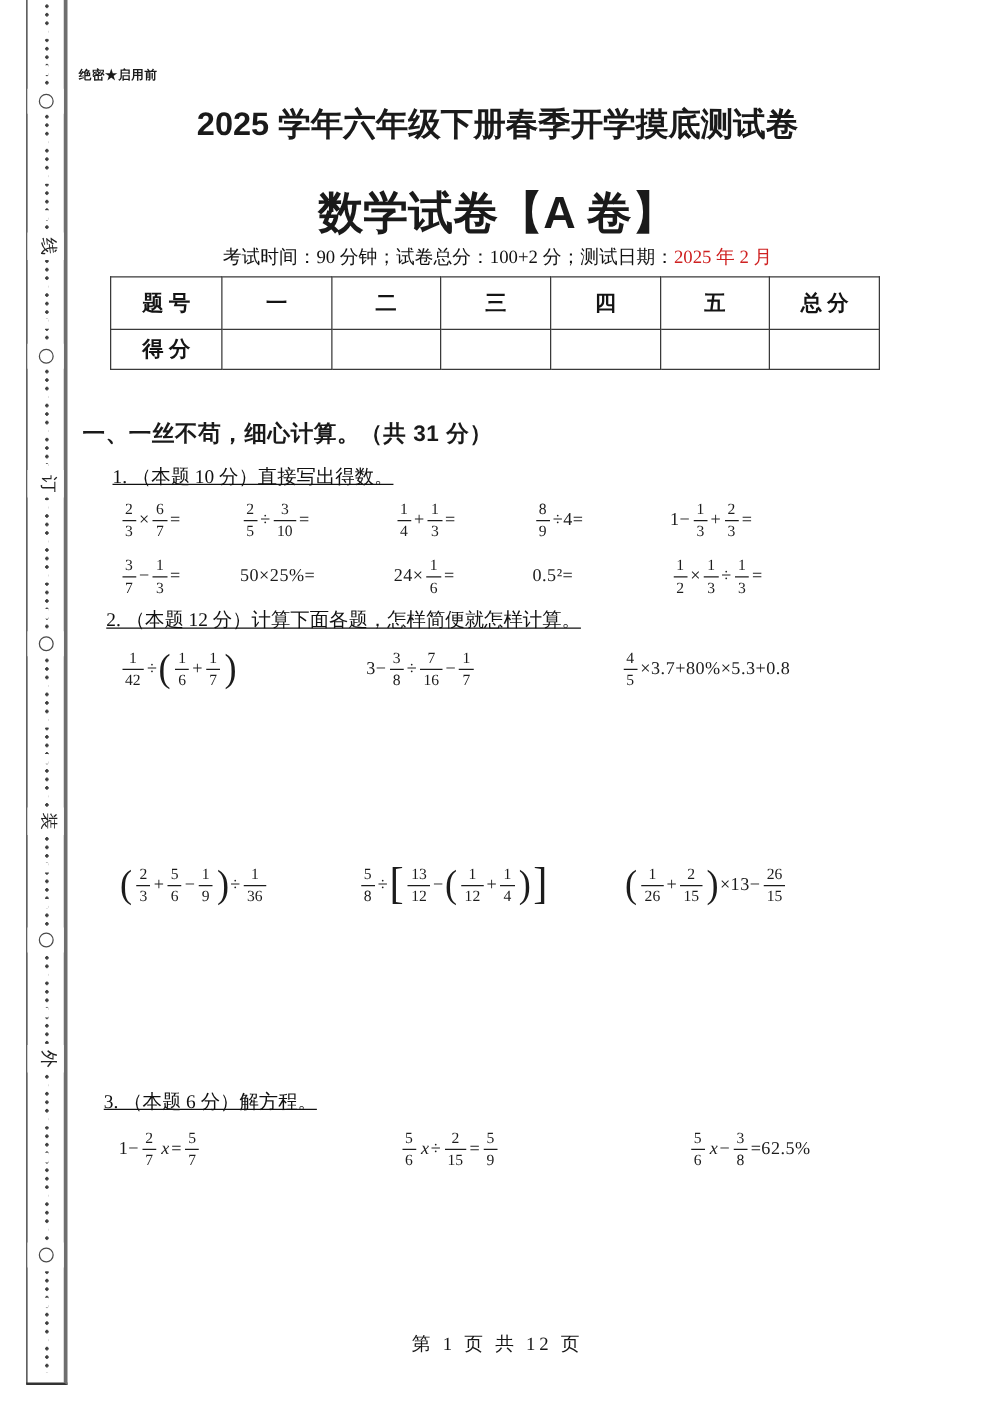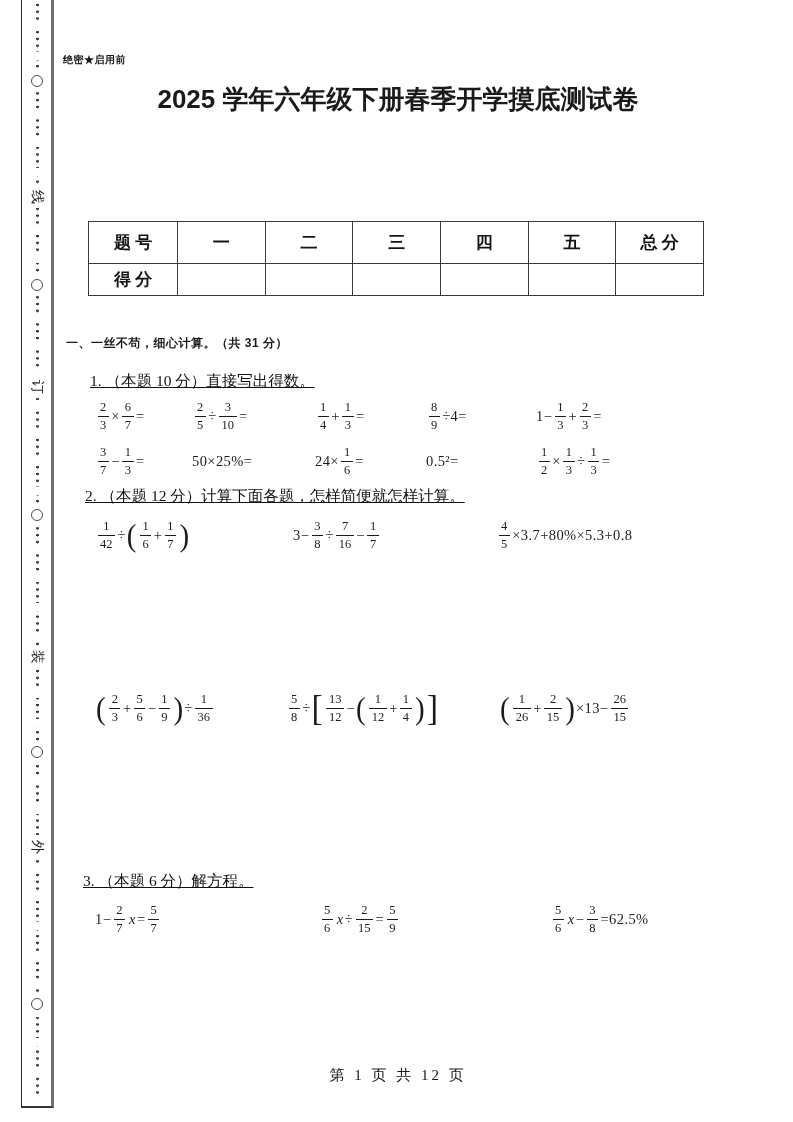--- a/index.html
+++ b/index.html
@@ -36,21 +36,21 @@
   table.score{position:absolute;left:88px;top:221px;width:616px;border-collapse:collapse;table-layout:fixed;}
   table.score td{border:1.5px solid #3a3a3a;text-align:center;vertical-align:middle;
                  font-family:"Liberation Serif",serif;font-weight:bold;font-size:17px;color:#141414;}
   table.score tr.hdr td{height:39px;}
   table.score tr.scr td{height:29px;}
   table.score col.c0{width:89px;}
 
   .notice{position:absolute;left:63px;top:300px;font-family:"Liberation Serif",serif;
           font-weight:bold;font-size:14.5px;color:#151515;}
 
-  .sec-head{position:absolute;left:66px;top:335px;font-size:12px;font-weight:800;letter-spacing:.5px;}
+  .sec-head{position:absolute;left:66px;top:335px;font-size:18px;font-weight:800;letter-spacing:.5px;}
   .qlabel{position:absolute;font-family:"Liberation Serif",serif;font-size:15.5px;color:#111;text-decoration:underline;}
   #q1-label{left:90px;top:371px;}
   #q2-label{left:85px;top:486px;}
   #q3-label{left:83px;top:871px;}
 
   
   .exprow{position:absolute;display:grid;align-items:center;}
   #q1-row1{left:95px;top:398px;width:620px;height:36px;grid-template-columns:97px 123px 111px 110px auto;}
   #q1-row2{left:95px;top:443px;width:620px;height:36px;grid-template-columns:97px 123px 111px 110px auto;}
   #q2-row1{left:95px;top:512px;width:640px;height:46px;grid-template-columns:198px 203px auto;}
@@ -102,20 +102,24 @@
     <div class="anchor" style="top:836px">
         <span class="bchar">外</span>
       </div>
     <div class="anchor" style="top:994px">
         <span class="bcircle"></span>
       </div>
   </div>
 
   <div class="secret">绝密★启用前</div>
   <div class="title">2025 学年六年级下册春季开学摸底测试卷</div>
+  <div class="subtitle">数学试卷【A 卷】</div>
+  <div class="infoline">
+    <span>考试时间：90 分钟；试卷总分：100+2 分；测试日期：</span><span class="infodate">2025 年 2 月</span>
+  </div>
 
   <table class="score">
     <colgroup>
         <col class="c0">
         <col>
         <col>
         <col>
         <col>
         <col>
         <col>

